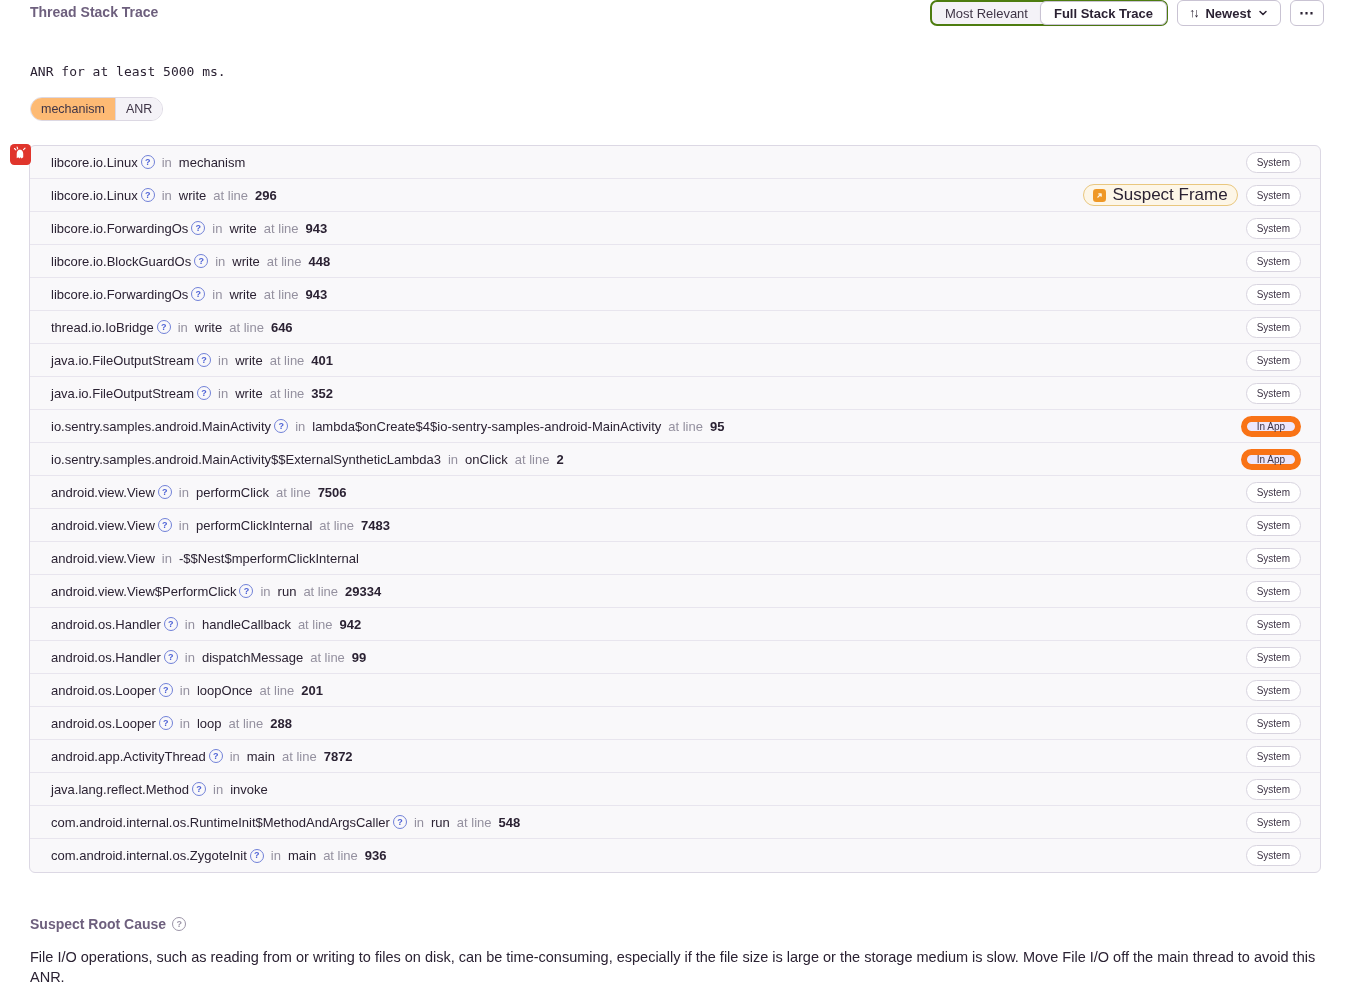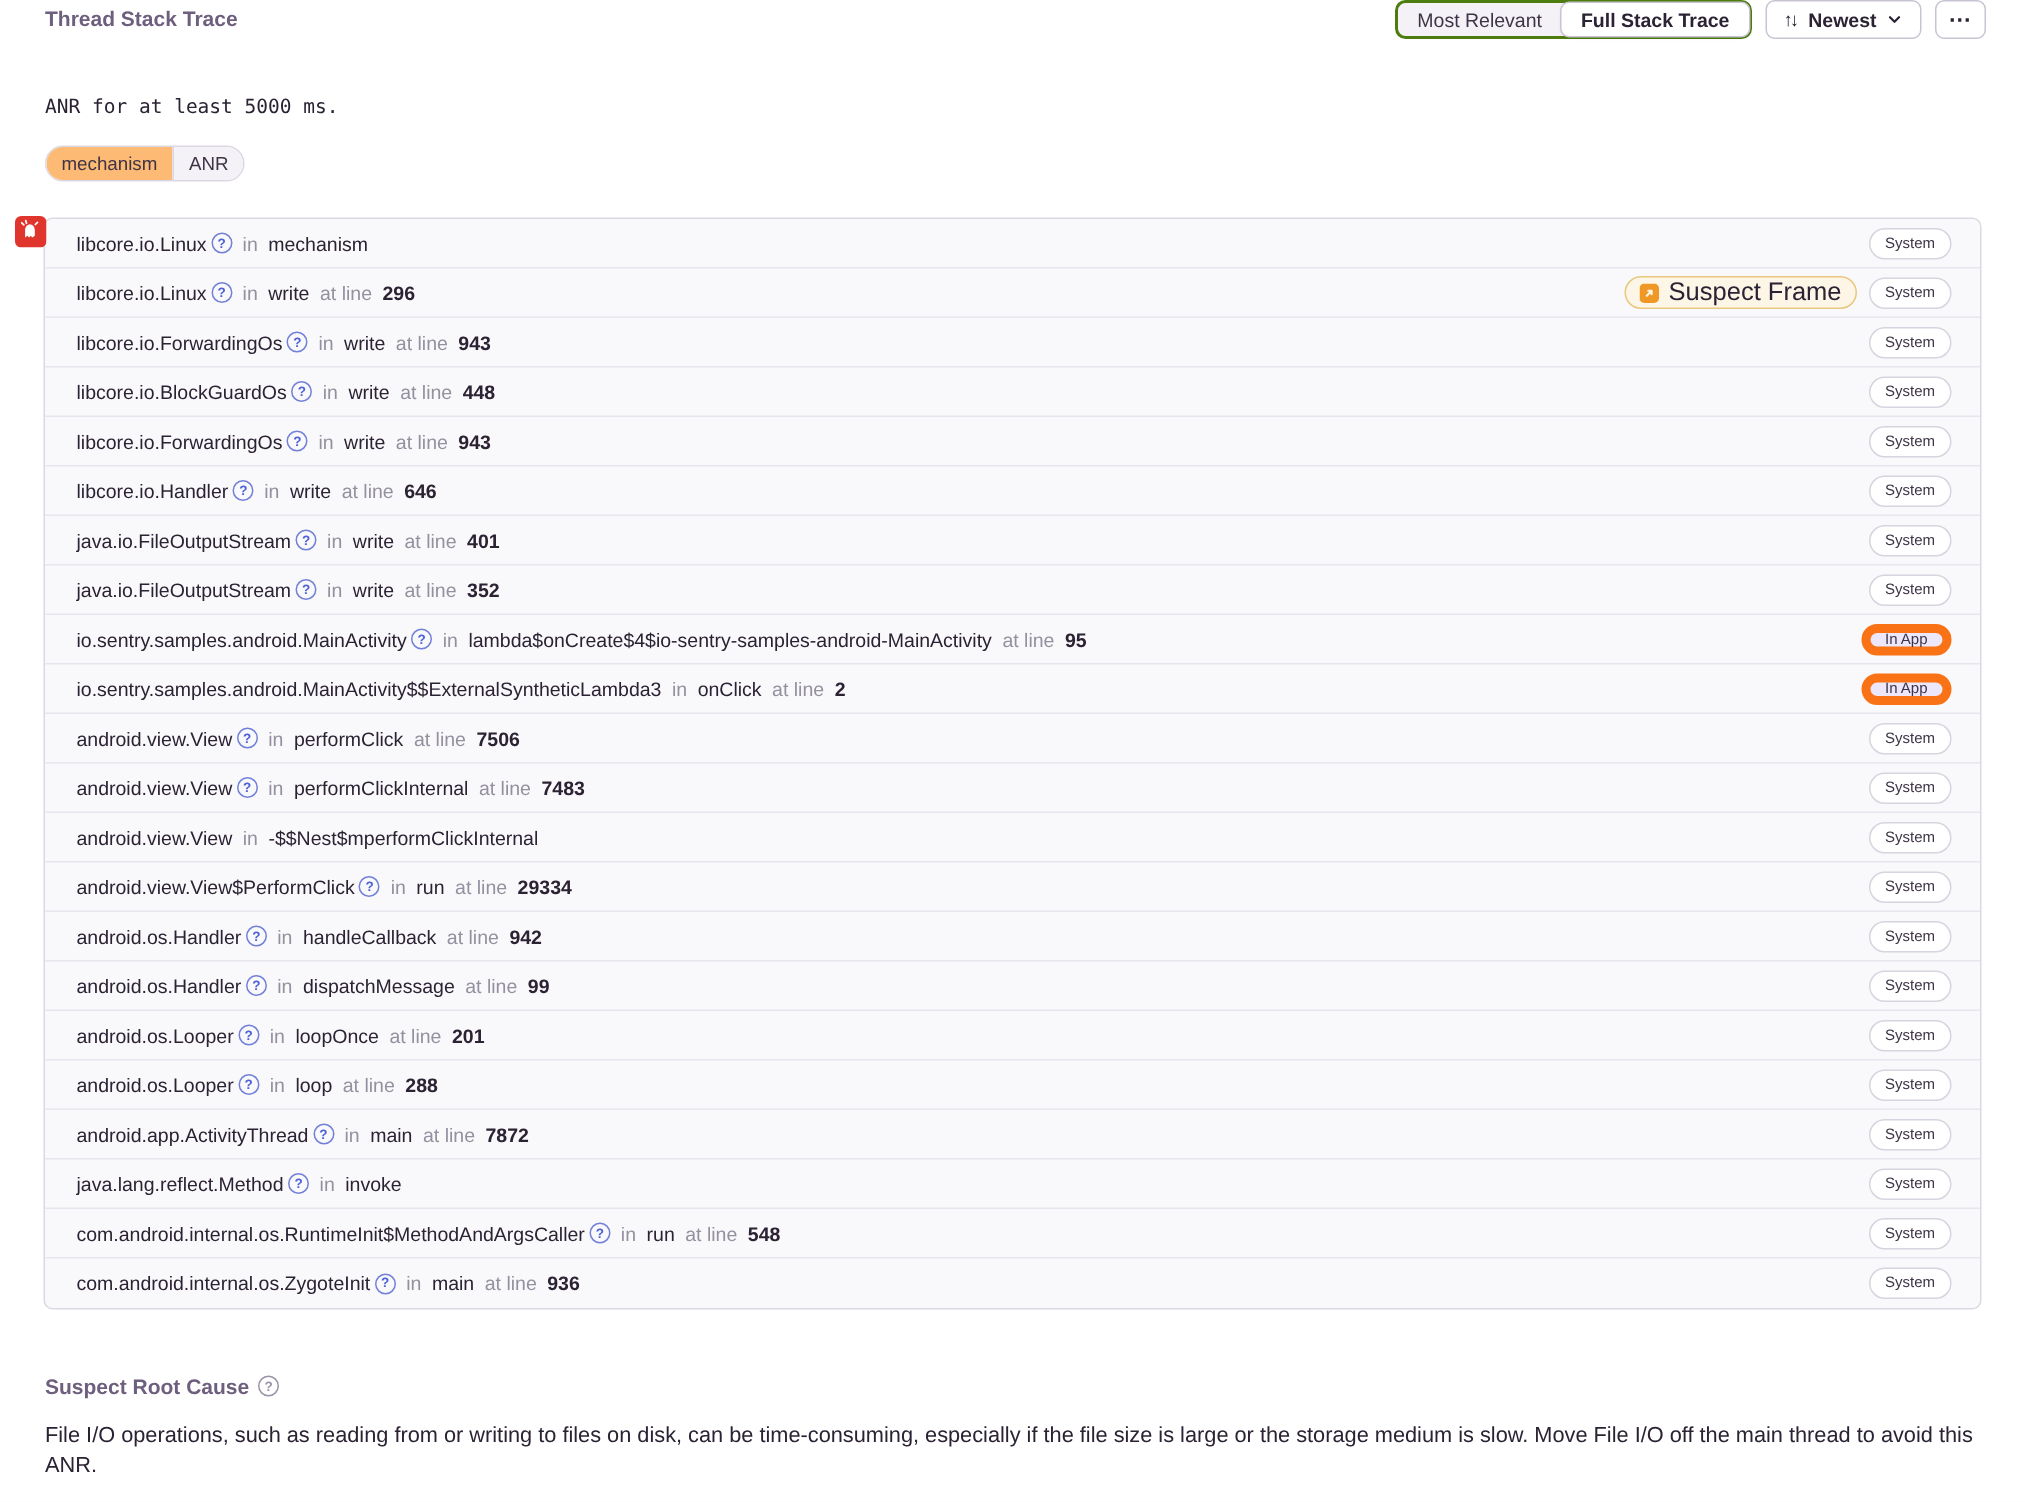--- a/index.html
+++ b/index.html
@@ -169,21 +169,21 @@
       <span class="lineno">943</span>
     </div>
     <div class="frame-right">
 
       <span class="badge badge-system">System</span>
     </div>
   </div>
 
   <div class="frame-row">
     <div class="frame-left">
-      <span class="module">libcore.io.Handler</span>
+      <span class="module">thread.io.IoBridge</span>
       <span class="help-icon">?</span>
       <span class="kw">in</span>
       <span class="fn">write</span>
       <span class="kw">at line</span>
       <span class="lineno">646</span>
     </div>
     <div class="frame-right">
 
       <span class="badge badge-system">System</span>
     </div>

